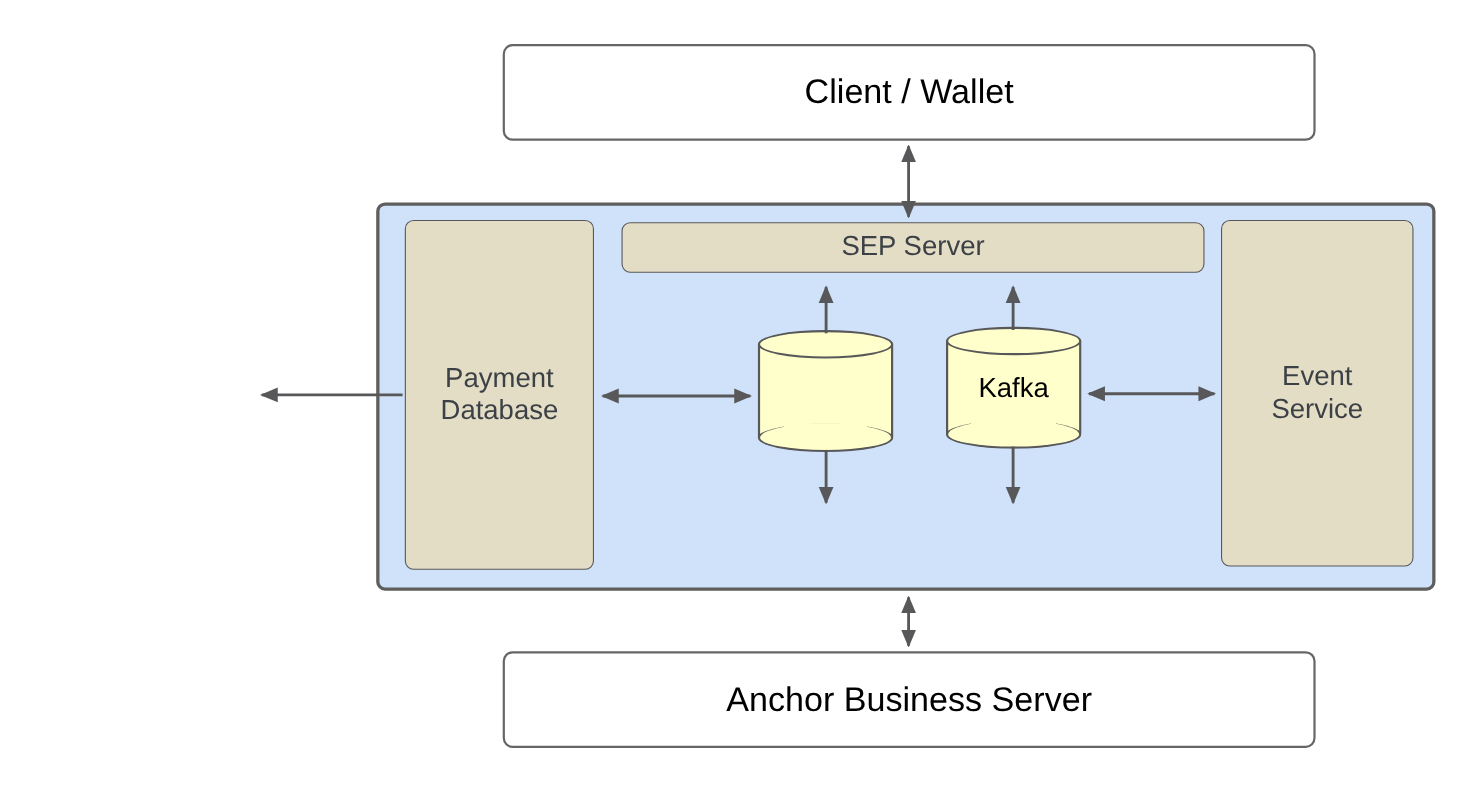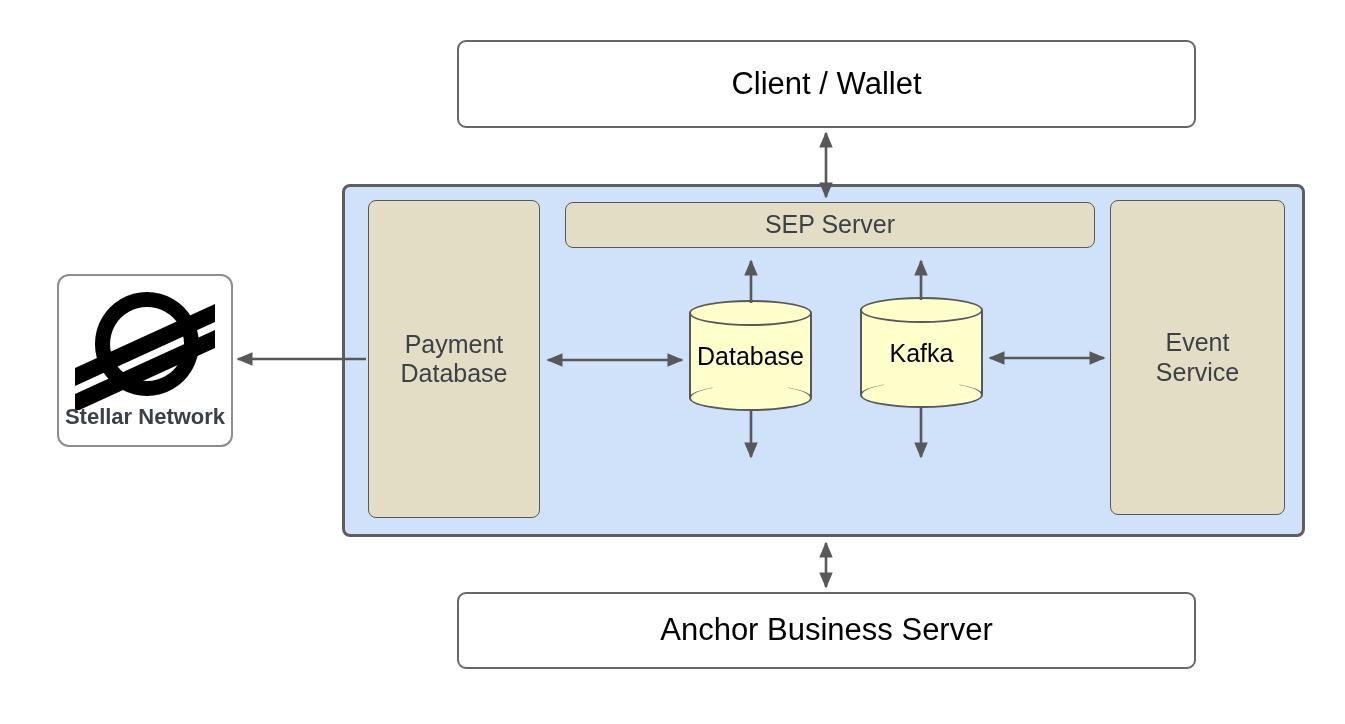--- a/index.html
+++ b/index.html
@@ -145,64 +145,50 @@
 </style>
 </head>
 <body>
 
 <div id="canvas">
 
   <div class="box outer-box" style="left:457px; top:40px; width:739px; height:88px;">
     <span>Client / Wallet</span>
   </div>
 
-  <div class="stellar-card" style="left:57px; top:274px; width:176px; height:173px;">
-    <svg class="stellar-logo" viewBox="0 0 156 126">
-
-      <path d="M78 8 A 52 52 0 1 1 77.9 8 Z
-               M78 23 A 37 37 0 1 0 78.1 23 Z" fill="#000000" fill-rule="evenodd"></path>
-
-      <path d="M6 84 L146 20 L146 38 L6 102 Z" fill="#000000"></path>
-      <path d="M6 110 L146 46 L146 64 L6 128 Z" fill="#000000"></path>
-
-      <path d="M6 84 L146 20 L146 23 L6 87 Z" fill="#ffffff" opacity="0"></path>
-    </svg>
-    <div class="stellar-caption">Stellar Network</div>
-  </div>
 
   <div class="blue-container" style="left:342px; top:184px; width:963px; height:353px;"></div>
 
   <div class="box inner-box" style="left:368px; top:200px; width:172px; height:318px; z-index:2;">
     <span style="display:block; max-width:120px;">Payment Database</span>
   </div>
 
   <div class="box inner-box" style="left:565px; top:202px; width:530px; height:46px; z-index:2;">
     <span>SEP Server</span>
   </div>
 
 
   <div class="box inner-box" style="left:1110px; top:200px; width:175px; height:315px; z-index:2;">
     <span style="display:block; max-width:105px;">Event Service</span>
   </div>
 
   <div class="cylinder" style="left:689px; top:300px; width:123px; height:111px; z-index:2;">
     <div class="cyl-body"></div>
     <div class="cyl-bottom"></div>
     <div class="cyl-top"></div>
-    <div class="cyl-label">Database</div>
   </div>
 
   <div class="cylinder" style="left:860px; top:297px; width:123px; height:111px; z-index:2;">
     <div class="cyl-body"></div>
     <div class="cyl-bottom"></div>
     <div class="cyl-top"></div>
     <div class="cyl-label">Kafka</div>
   </div>
 
-  <div class="box outer-box" style="left:457px; top:592px; width:739px; height:77px;">
+  <div class="box outer-box" style="left:457px; top:592px; width:739px; height:88px;">
     <span>Anchor Business Server</span>
   </div>
 
   <svg id="arrows">
     <defs>
       <marker id="ah" viewBox="0 0 10 10" refX="9" refY="5" markerWidth="6.2" markerHeight="6.2" orient="auto-start-reverse">
         <path d="M 0 0.8 L 10 5 L 0 9.2 z" fill="#58585a"></path>
       </marker>
     </defs>
 

